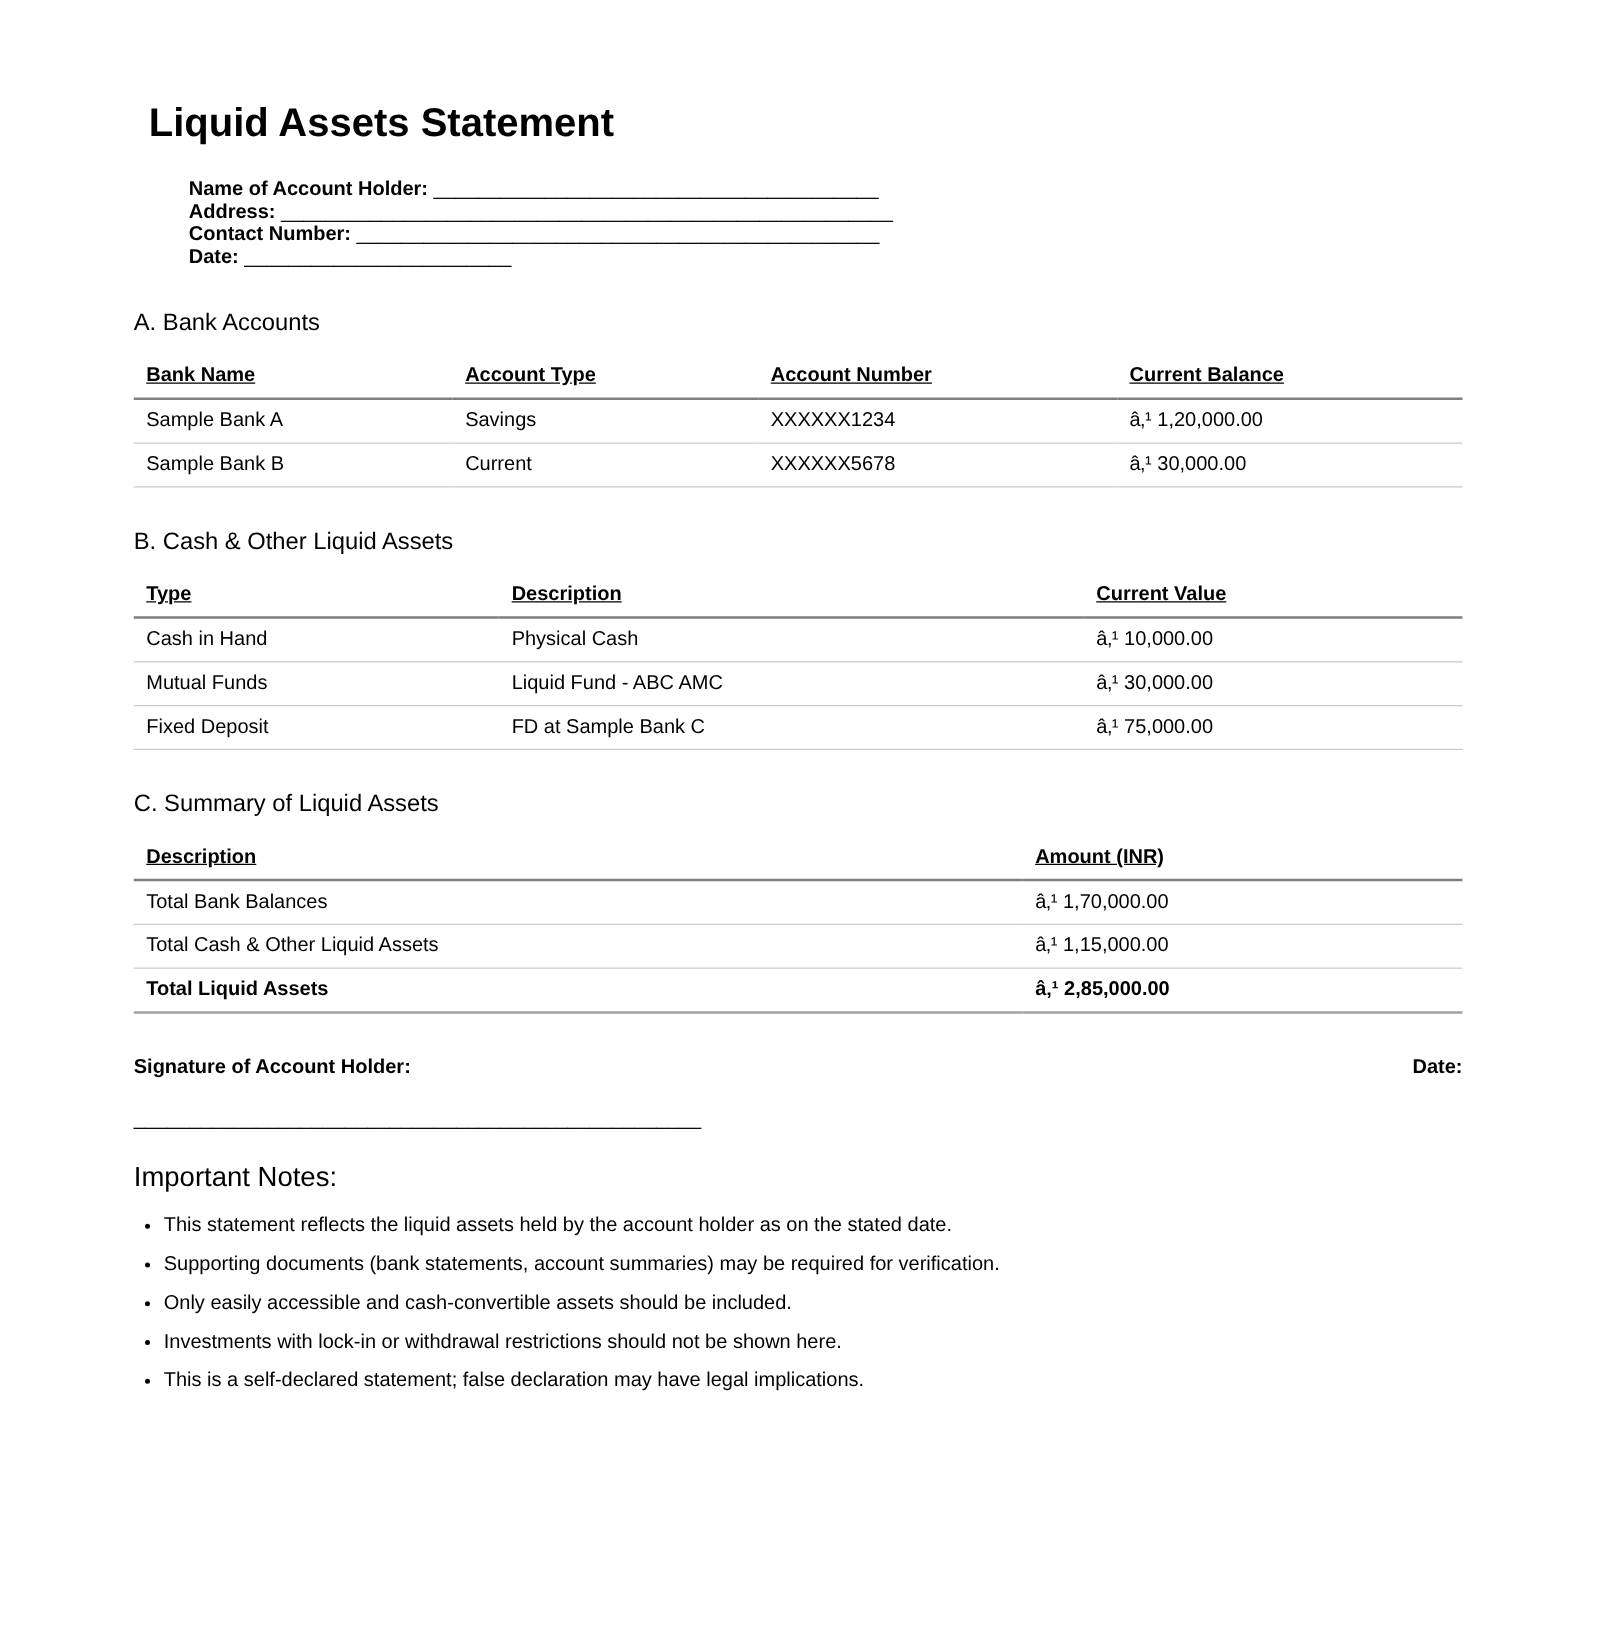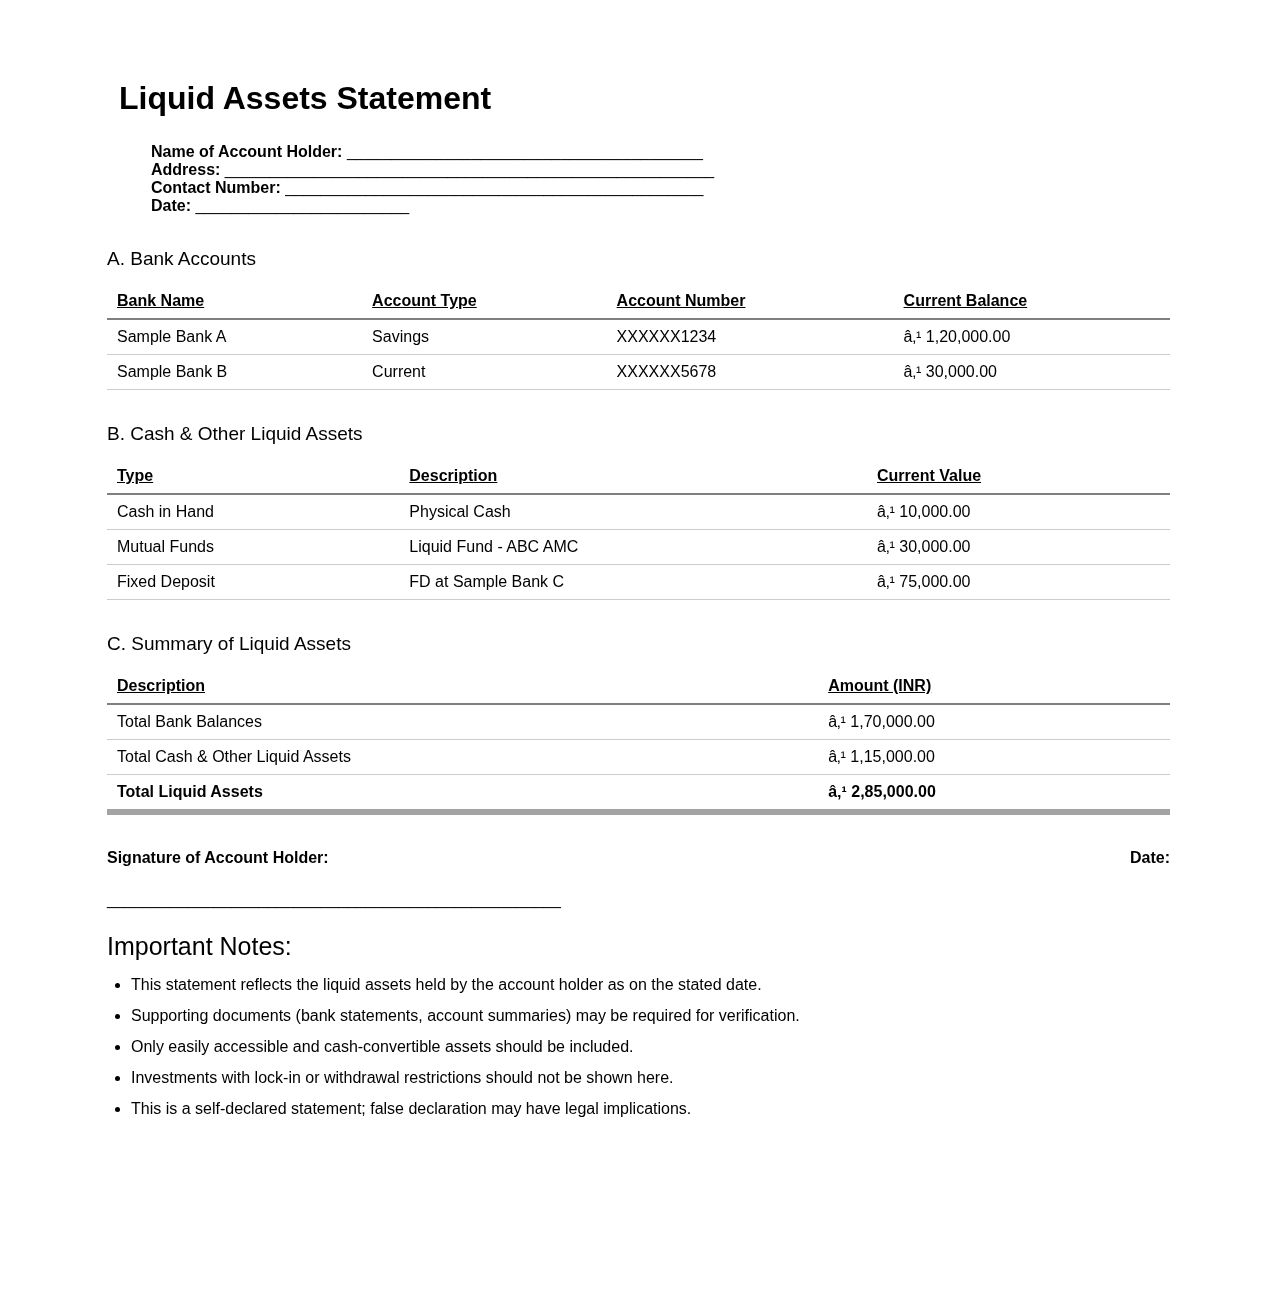--- a/index.html
+++ b/index.html
@@ -45,37 +45,37 @@
     border-bottom: 2px solid #7f7f7f;
     text-decoration: underline;
   }
   table.data-table td {
     padding: 8px 10px;
     line-height: 18px;
     border-bottom: 1px solid #cccccc;
   }
   table.data-table tr.total-row td {
     font-weight: bold;
-    border-bottom: 6px solid #a3a3a3;
+    border-bottom: 2px solid #a3a3a3;
   }
   .sig-row {
     display: flex;
     justify-content: space-between;
     margin-top: 34px;
     font-weight: bold;
     line-height: 18px;
   }
   .sig-lines {
     display: flex;
     justify-content: flex-start;
     margin-top: 24px;
     line-height: 18px;
   }
   h2.notes-heading {
-    font-size: 25px;
+    font-size: 22px;
     font-weight: 400;
     margin: 26px 0 0 0;
     line-height: 22px;
   }
   ul.notes-list {
     margin: 18px 0 0 0;
     padding-left: 24px;
   }
   ul.notes-list li {
     margin-bottom: 12px;

